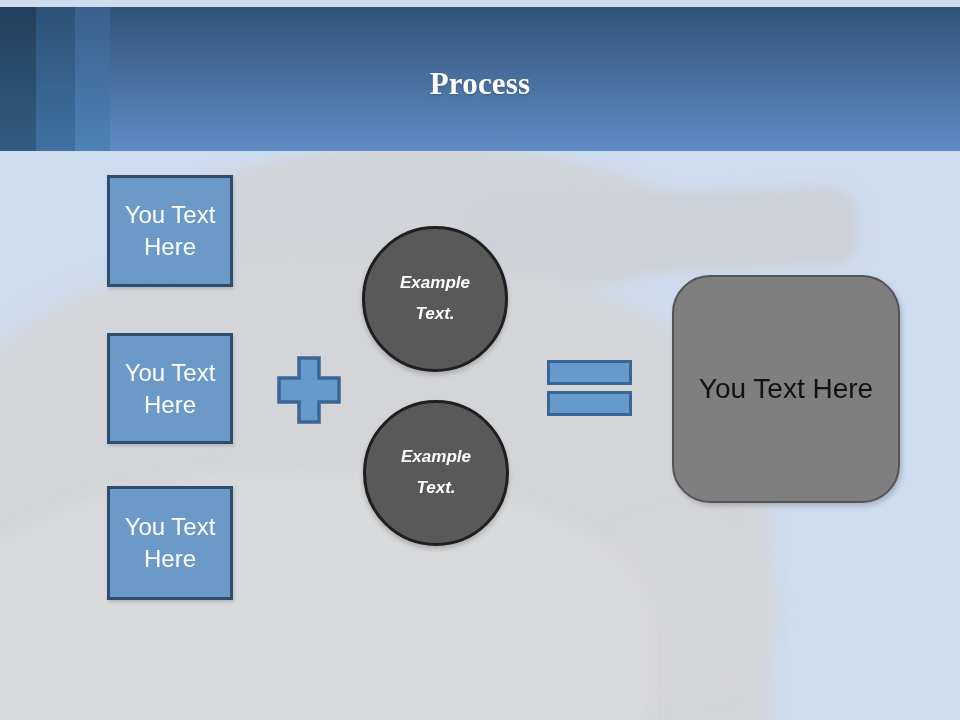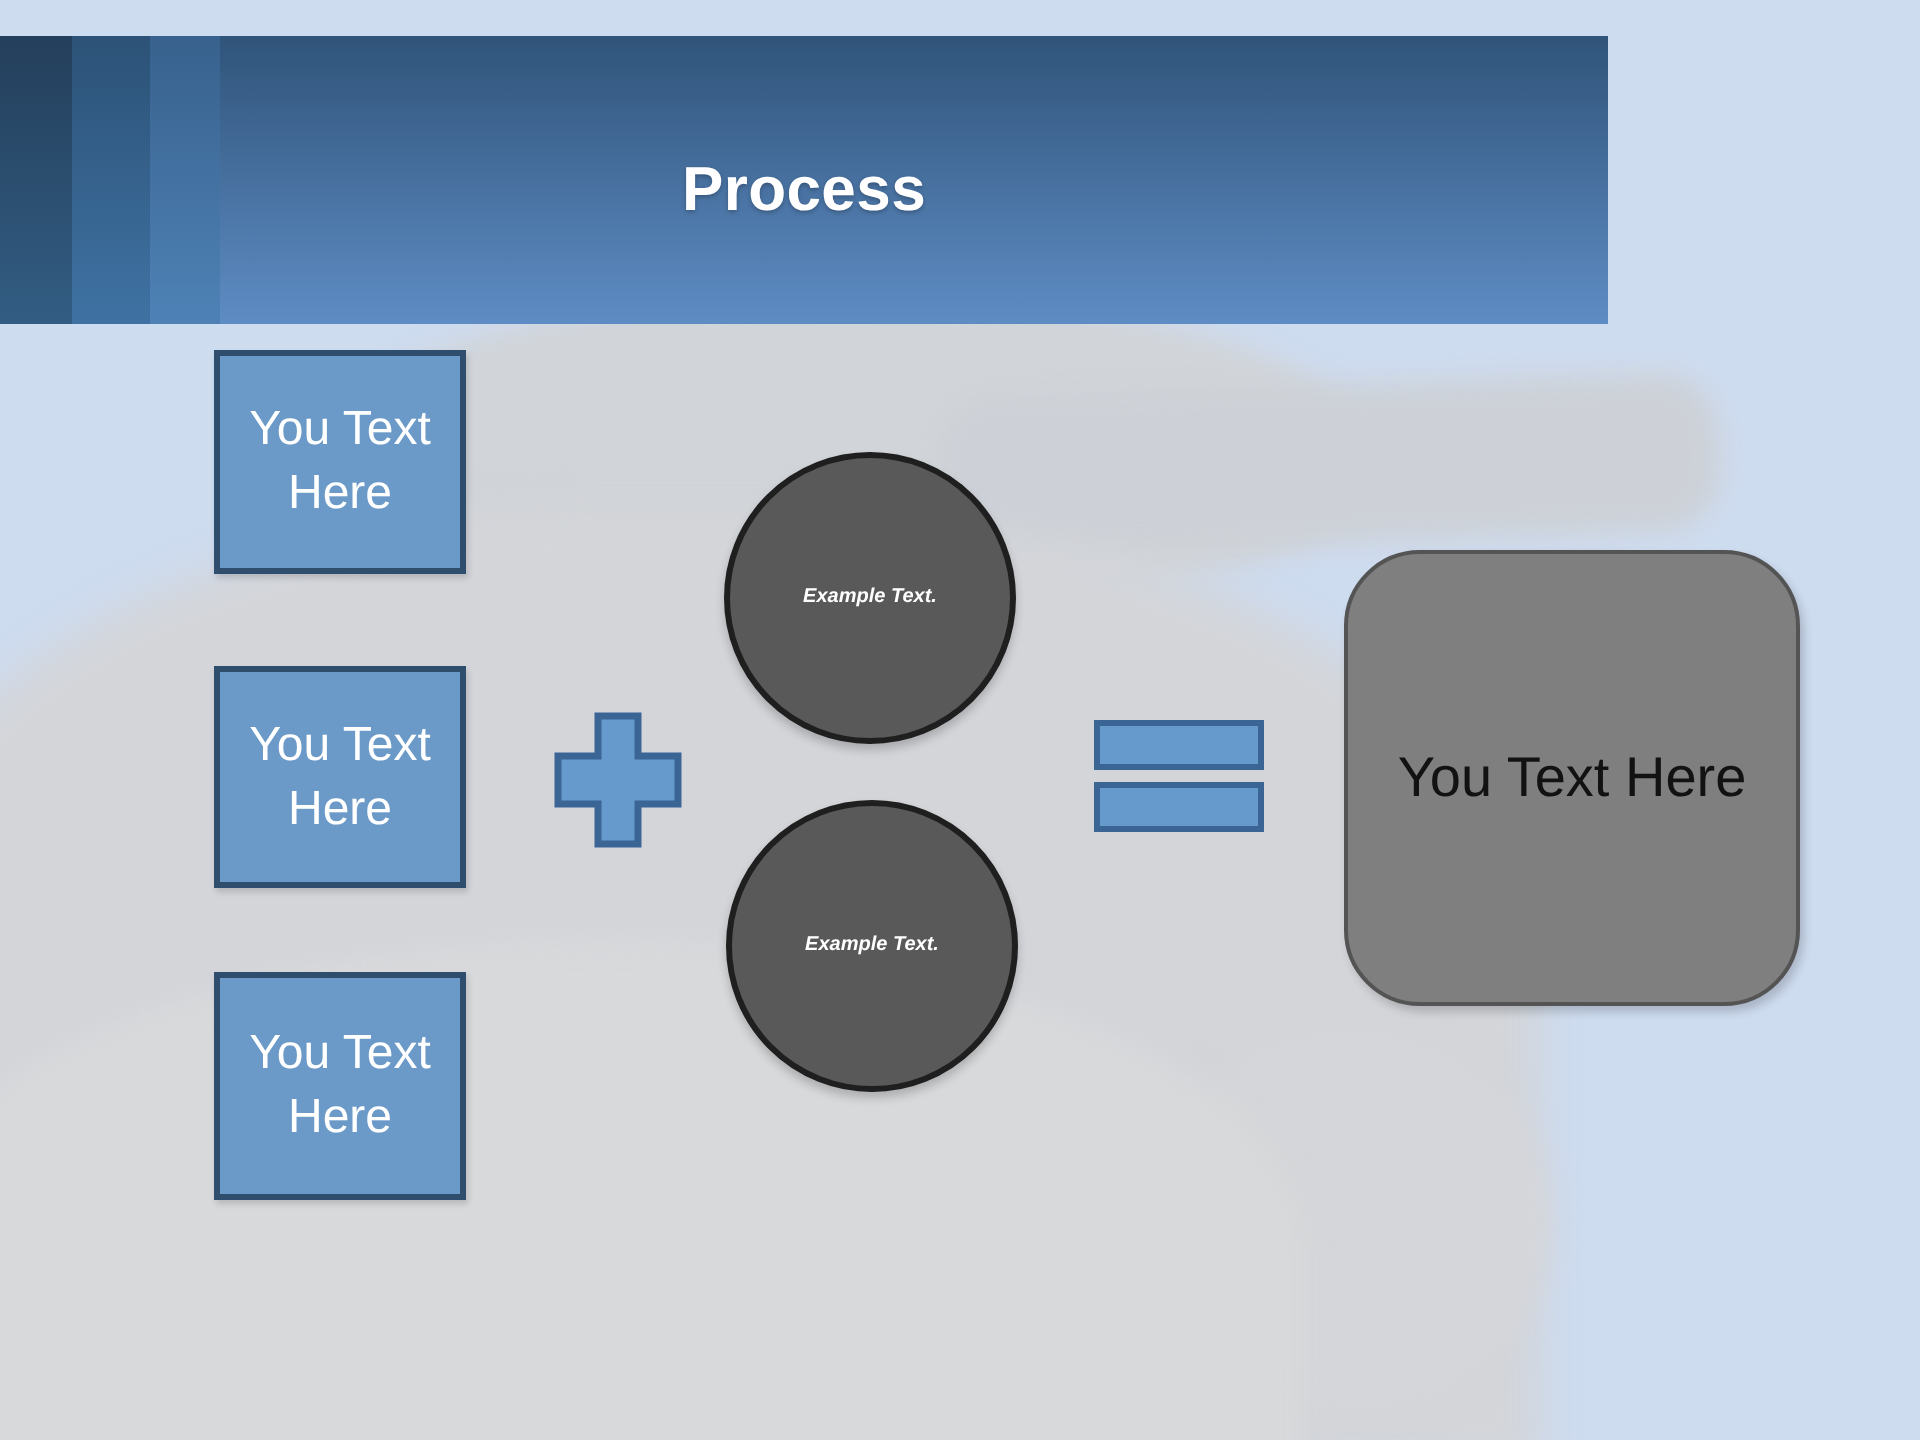--- a/index.html
+++ b/index.html
@@ -54,23 +54,24 @@
   .blob.chest {
     left: -50px; top: 470px; width: 700px; height: 300px;
     background: #d8d9db;
     border-radius: 50% 50% 0 0;
     filter: blur(8px);
   }
 
   
   .banner {
     position: absolute;
-    left: 0; top: 18px;
-    width: 804px; height: 144px;
+    left: 0; top: 7px;
+    width: 960px; height: 144px;
     background: linear-gradient(to bottom, var(--banner-top, #30547a), var(--banner-bottom, #5e8cc4));
+    font-family: Liberation Serif, serif;
   }
   .stripe { position: absolute; top: 0; height: 144px; }
   .stripe.s1 { left: 0;    width: 36px; background: linear-gradient(to bottom, var(--stripe1-top), var(--stripe1-bottom)); }
   .stripe.s2 { left: 36px; width: 39px; background: linear-gradient(to bottom, var(--stripe2-top), var(--stripe2-bottom)); }
   .stripe.s3 { left: 75px; width: 35px; background: linear-gradient(to bottom, var(--stripe3-top), var(--stripe3-bottom)); }
   .title {
     position: absolute;
     left: 0; top: 0;
     width: 100%; height: 144px;
     margin: 0;
@@ -122,21 +123,21 @@
     width: 146px; height: 146px;
     border-radius: 50%;
     background: var(--circle-fill, #595959);
     border: 3px solid var(--circle-border, #1f1f1f);
     box-sizing: border-box;
     display: flex;
     align-items: center;
     justify-content: center;
     text-align: center;
     color: #ffffff;
-    font-size: 10px;
+    font-size: 17px;
     font-weight: 700;
     font-style: italic;
     line-height: 1.8;
     box-shadow: 0 3px 5px rgba(0,0,0,0.2);
   }
   .circle span { display: block; width: 84px; }
   .c1 { left: 362px; top: 226px; }
   .c2 { left: 363px; top: 400px; }
 
   

